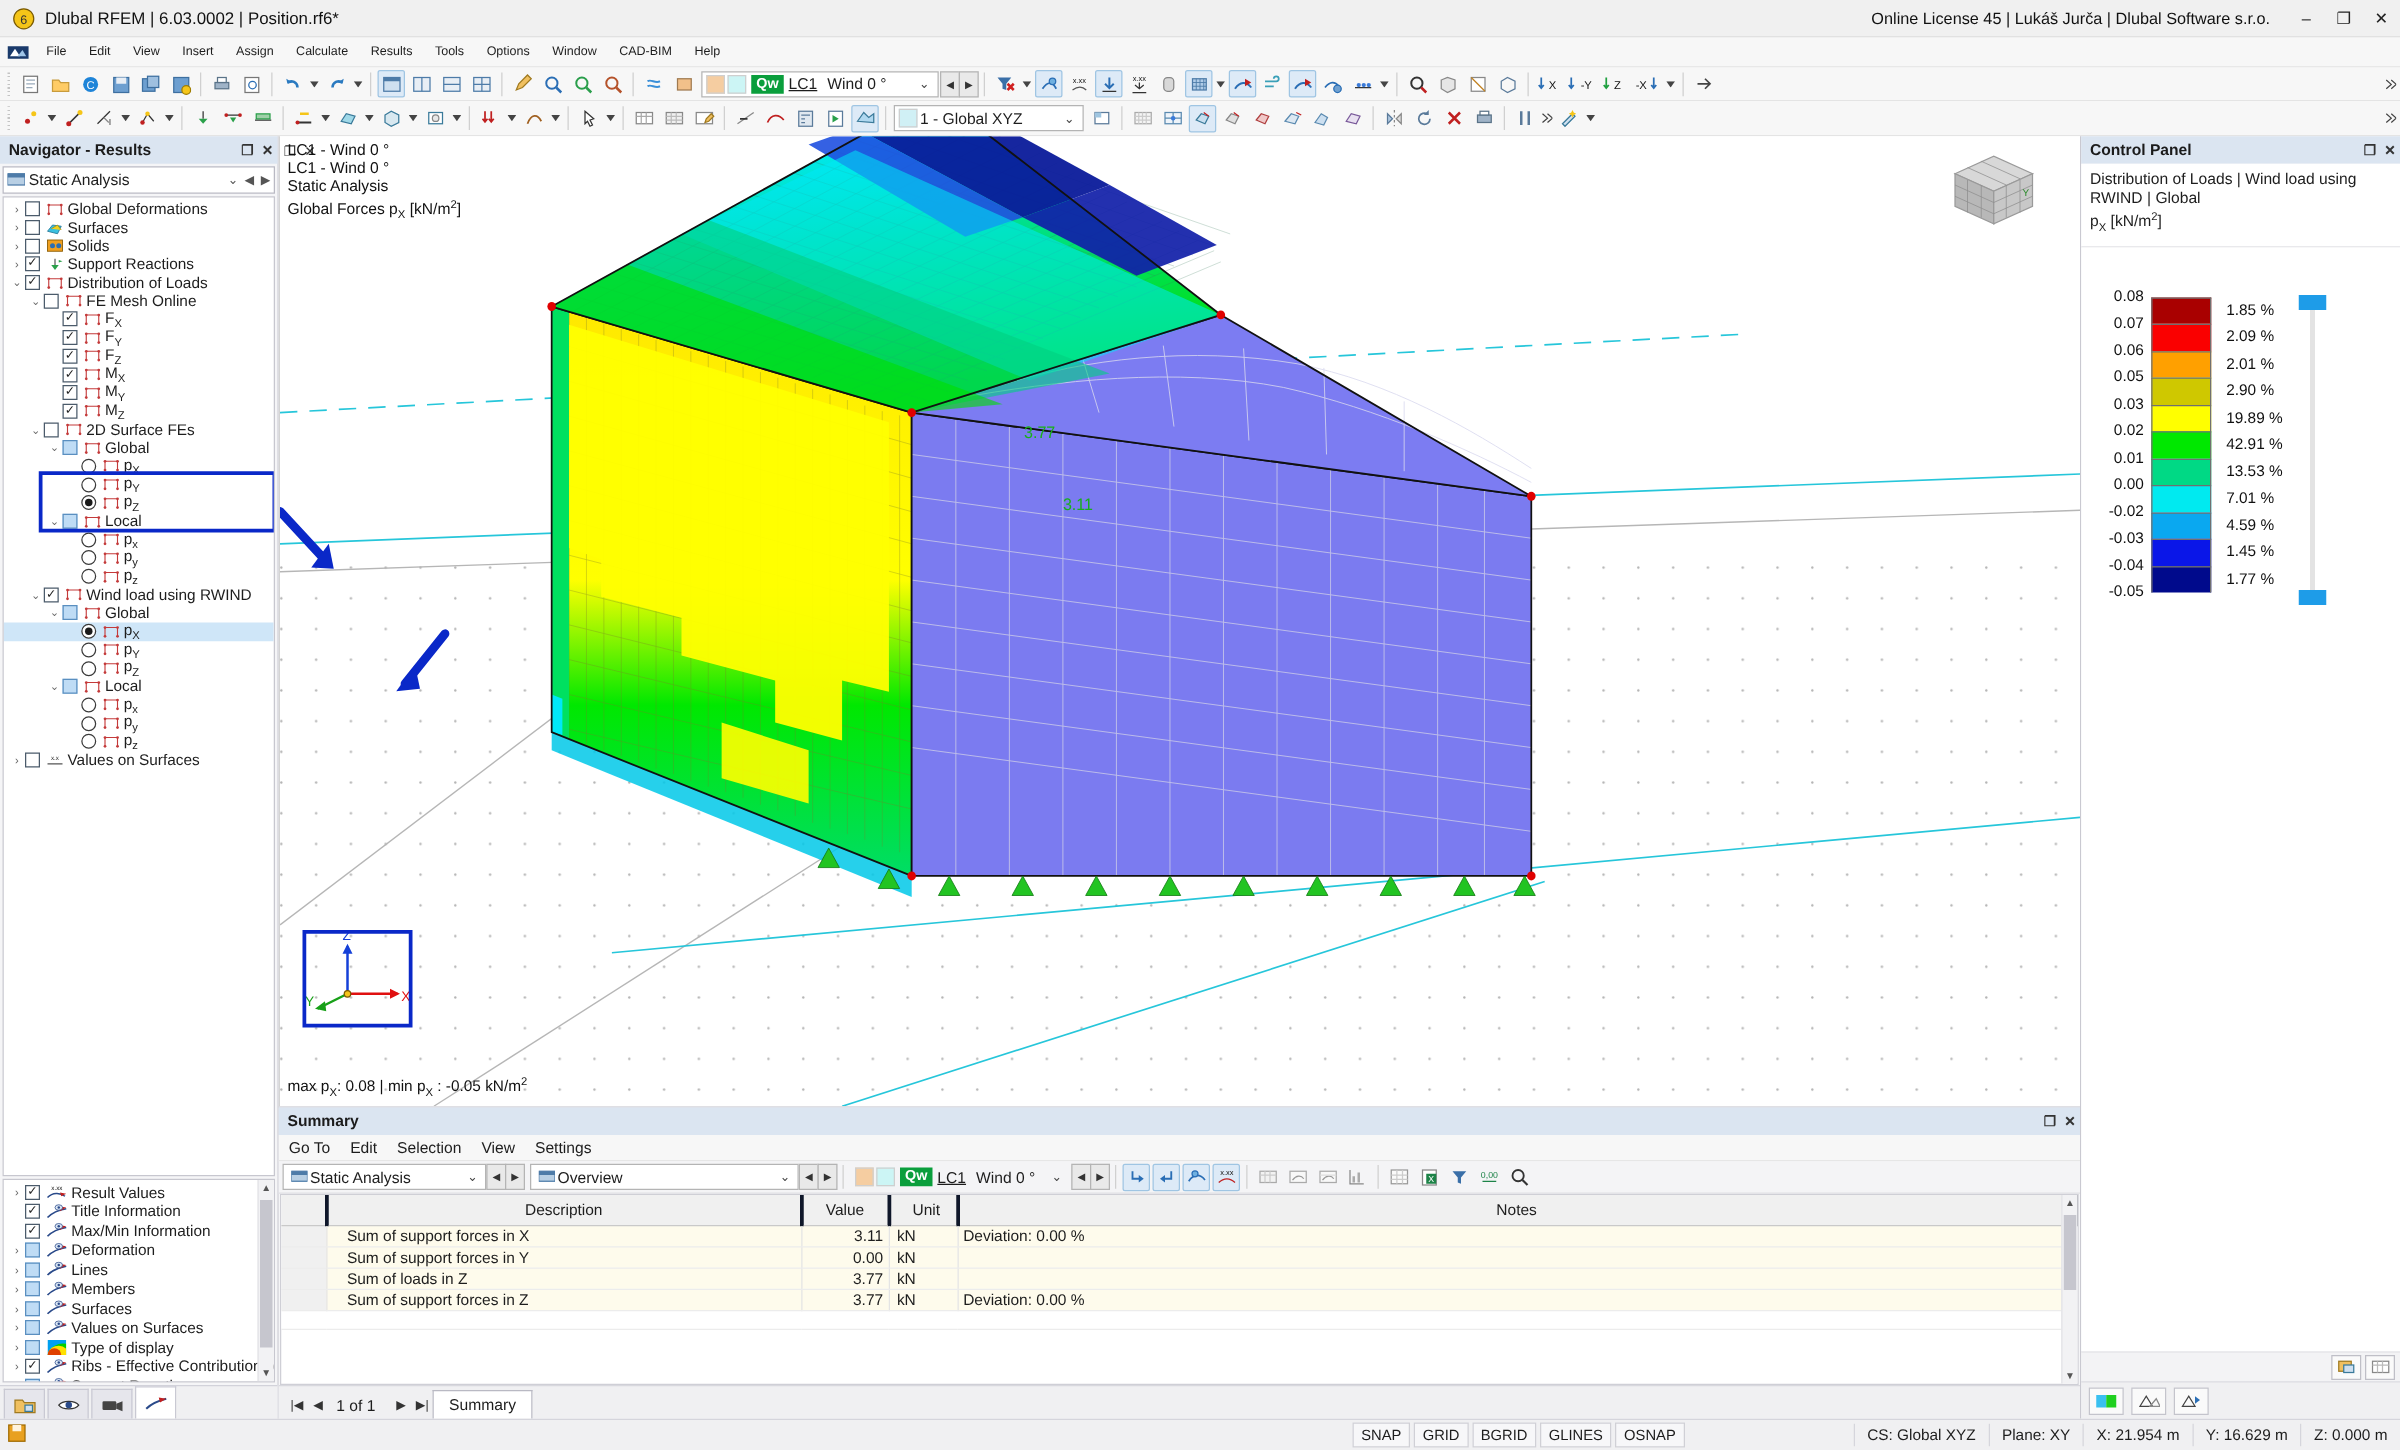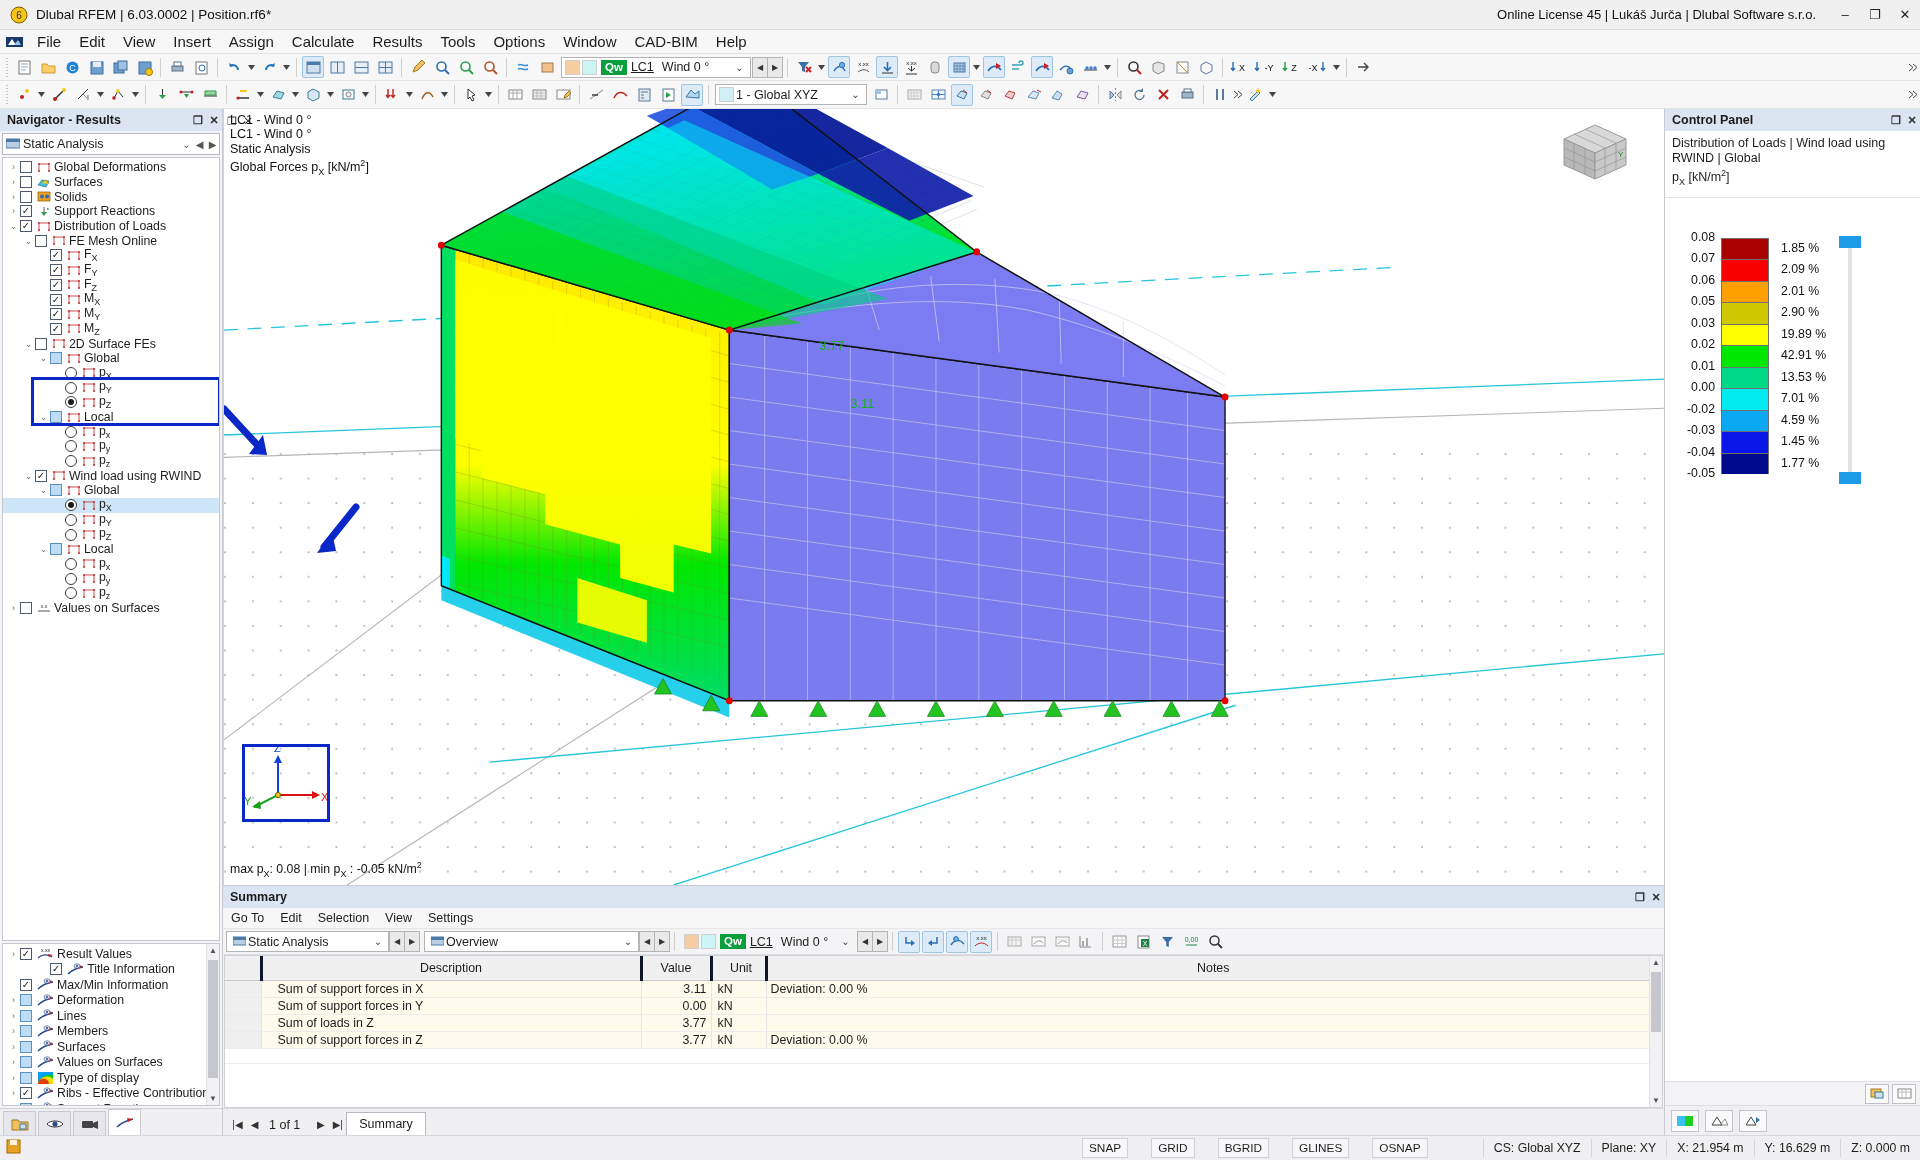--- a/index.html
+++ b/index.html
@@ -34,21 +34,21 @@
     font-size: 13px; color: #222;
   }
 
   
   .menubar {
     height: 24px; display: flex; align-items: center;
     background: #f7f7f7; border-bottom: 1px solid #e4e4e4;
     flex: 0 0 24px; padding-left: 2px;
   }
   .menubar .mlogo { width: 24px; height: 20px; display:flex; align-items:center; justify-content:center; margin-right:2px;}
-  .menubar .mitem { padding: 3px 9px; font-size: 15px; color: #1d1d1d; }
+  .menubar .mitem { padding: 3px 9px; font-size: 10px; color: #1d1d1d; }
 
   
   .toolbar {
     display: flex; align-items: center; background: #f7f7f7;
     border-bottom: 1px solid #e4e4e4; padding: 0 2px;
   }
   .toolbar.tb1 { height: 27px; flex: 0 0 27px; }
   .toolbar.tb2 { height: 28px; flex: 0 0 28px; }
   .tbtn {
     width: 22px; height: 22px; margin: 0 1px;
@@ -240,21 +240,21 @@
   .cp-foot2 { height: 30px; flex: 0 0 30px; display: flex; align-items: center; background: #f0f0f2; border-top: 1px solid #dcdce2; padding-left: 6px;}
   .cpbtn { width: 24px; height: 20px; margin-left: 3px; display:flex; align-items:center; justify-content:center; border:1px solid #bfbfc7; background:#fafafa;}
   .cpbtn2 { width: 28px; height: 22px; margin-right: 6px; display:flex; align-items:center; justify-content:center; border:1px solid #c4c4cc; background:#fafafa;}
 
   
   .statusbar {
     height: 25px; flex: 0 0 25px; display: flex; align-items: center;
     background: #f0f0f2; border-top: 1px solid #d5d5dc; font-size: 12.3px;
   }
   .sb-left { width: 42px; display: flex; align-items: center; padding-left: 6px;}
-  .sb-toggles { display: flex; margin-left: 1040px; gap: 20px; }
+  .sb-toggles { display: flex; margin-left: 1040px; }
   .sb-tog { padding: 2px 6px; border: 1px solid #d0d0d6; background: #f7f7f9; margin-right: 3px; font-size: 11.8px; }
   .sb-field { padding: 0 10px; border-left: 1px solid #d5d5dc; height: 18px; line-height: 18px; }
 </style>
 </head>
 <body>
 
 <div id="app">
 
   <div class="titlebar">
     <div class="app-icon">
@@ -1392,21 +1392,21 @@
               <span class="cb checked"></span>
               <span class="ticon" style="width: 20px; flex: 0 0 20px;">
                 <svg width="17" height="13">
                   <text x="8.5" y="5" font-size="5" text-anchor="middle" fill="#222" font-family="Liberation Sans">x.xx</text>
                   <path d="M1 11c4-4 10-4 14-1" fill="none" stroke="#2a4a8a" stroke-width="1.2"></path>
                   <path d="M11 7l5 1-4 2z" fill="#c02020"></path>
                 </svg>
               </span>
               <span class="tlabel">Result Values</span>
             </div>
-            <div class="trow" style="padding-left: 4px; height: 15.5px; justify-content: center;">
+            <div class="trow" style="padding-left: 4px; height: 15.5px;">
               <span class="twist"></span>
               <span class="cb checked"></span>
               <span class="ticon" style="width: 20px; flex: 0 0 20px;">
                 <svg width="17" height="13">
                   <path d="M1 11c4-4 9-6 15-7" fill="none" stroke="#2a4a8a" stroke-width="1.4"></path>
                   <path d="M10 2l6 1-5 3z" fill="#c02020"></path>
                   <ellipse cx="10" cy="3" rx="3" ry="2.2" fill="#dce8f5" stroke="#2a4a8a" stroke-width=".6"></ellipse>
                   <circle cx="10" cy="3" r="1" fill="#2a4a8a"></circle>
                 </svg>
               </span>

